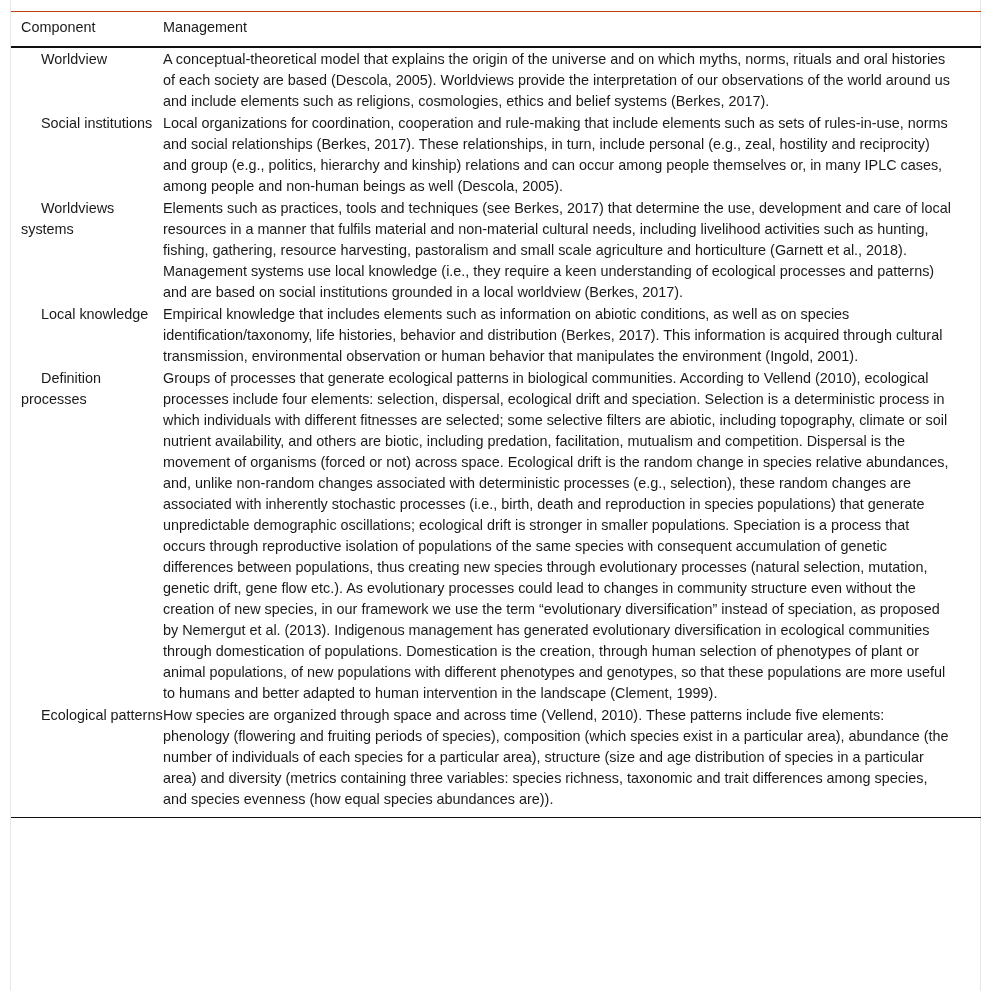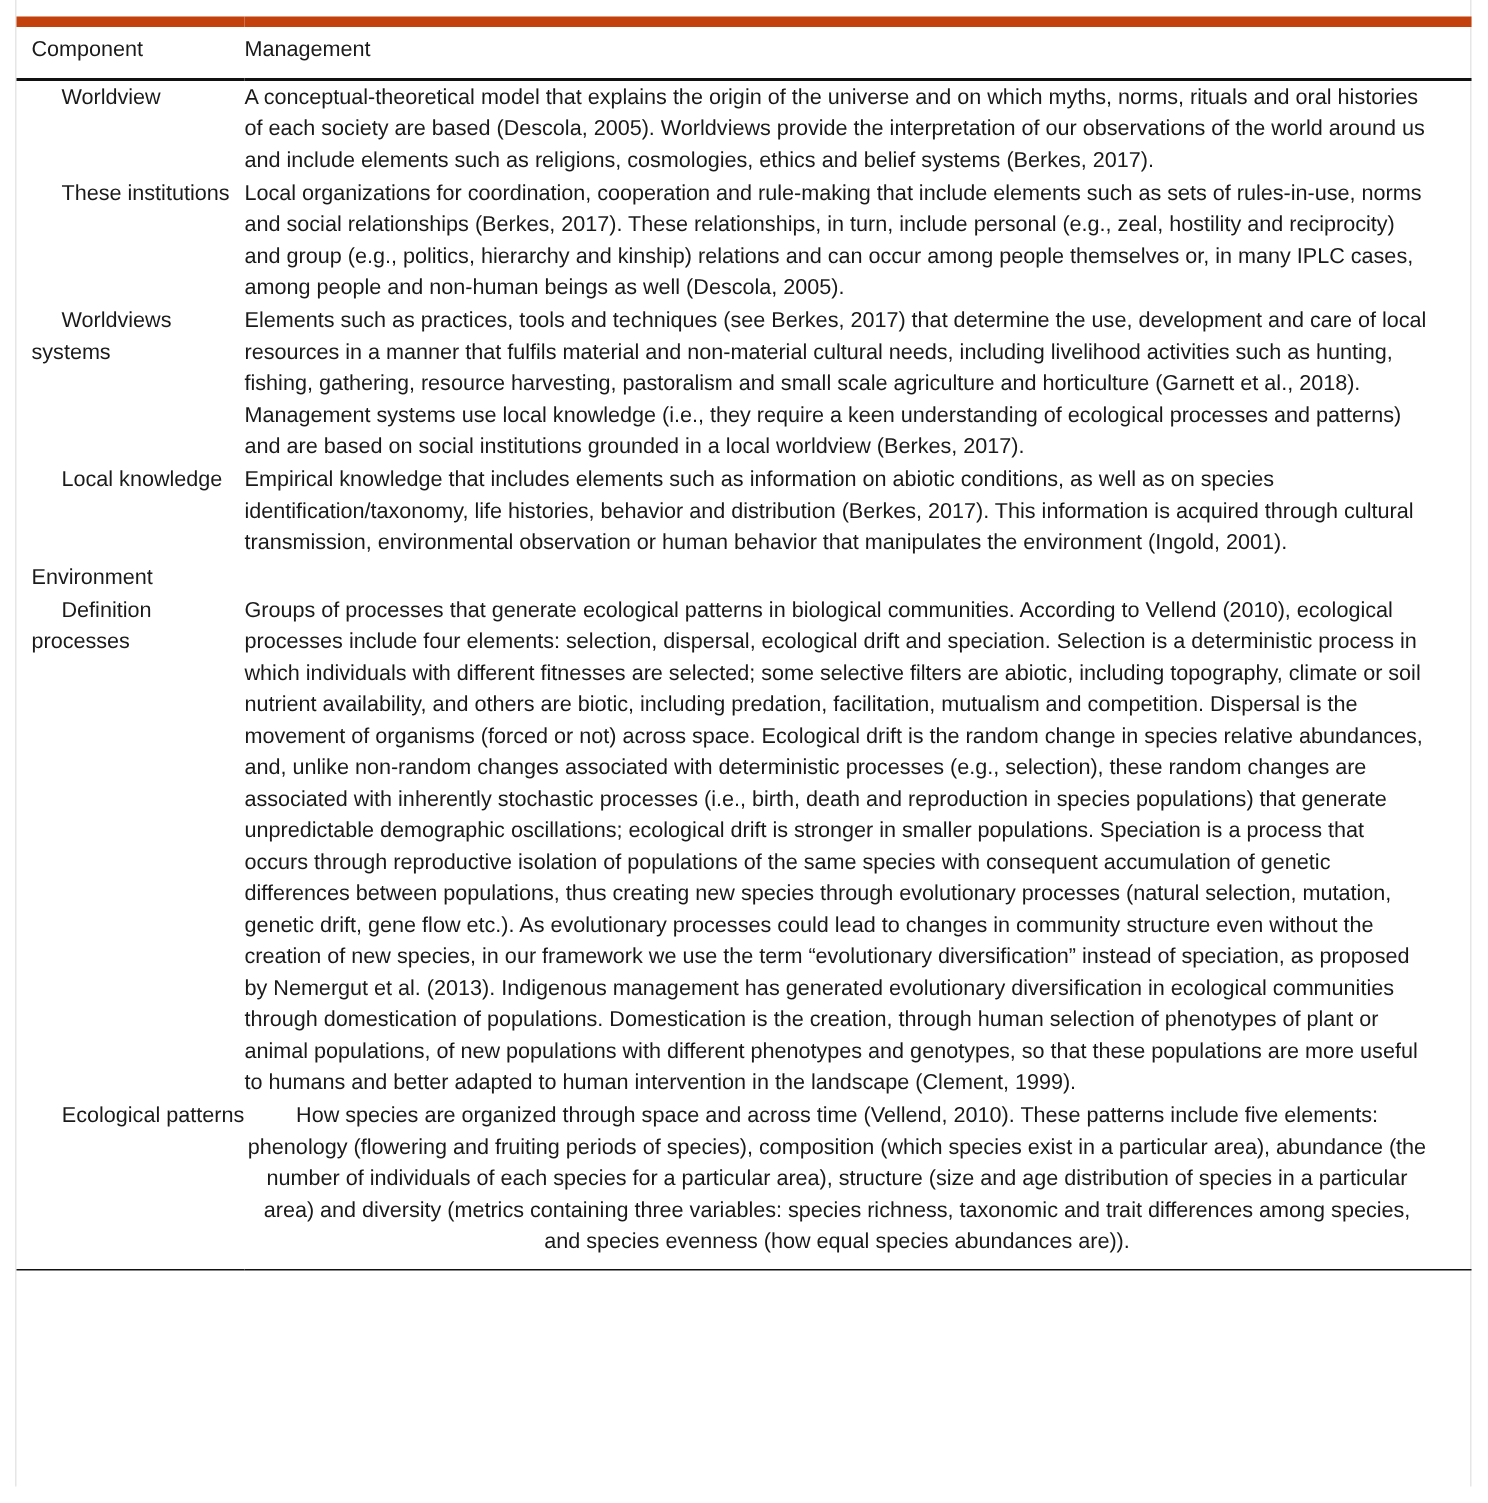--- a/index.html
+++ b/index.html
@@ -28,21 +28,21 @@
     table.def-table {
       position: absolute;
       left: 11px;
       top: 11px;
       width: 970px;
       border-collapse: collapse;
       font-size: 14.4px;
       line-height: 21px;
     }
     table.def-table thead tr {
-      border-top: 7px solid #c2410c;
+      border-top: 1px solid #c2410c;
       border-bottom: 2px solid #111;
     }
     table.def-table thead th {
       font-weight: normal;
       text-align: left;
       padding: 5px 0 8px 0;
       vertical-align: top;
     }
     table.def-table tbody tr.last-row {
       border-bottom: 1px solid #111;
@@ -65,21 +65,20 @@
     }
     tr.item-row td {
       padding-top: 1px;
     }
     .indent {
       text-indent: 20px;
       display: block;
     }
     tr.last-row td {
       padding-bottom: 7px;
-      text-align: center;
     }
   </style>
 </head>
 <body>
 
 <div class="frame"></div>
 
 <table class="def-table">
   <thead>
     <tr>
@@ -90,40 +89,37 @@
   <tbody>
 
     <tr class="item-row">
       <td class="col-comp">
           <span class="indent">Worldview</span>
         </td>
       <td class="col-def">A conceptual-theoretical model that explains the origin of the universe and on which myths, norms, rituals and oral histories of each society are based (Descola, 2005). Worldviews provide the interpretation of our observations of the world around us and include elements such as religions, cosmologies, ethics and belief systems (Berkes, 2017).</td>
     </tr>
     <tr class="item-row">
       <td class="col-comp">
-          <span class="indent">These institutions</span>
+          <span class="indent">Social institutions</span>
         </td>
       <td class="col-def">Local organizations for coordination, cooperation and rule-making that include elements such as sets of rules-in-use, norms and social relationships (Berkes, 2017). These relationships, in turn, include personal (e.g., zeal, hostility and reciprocity) and group (e.g., politics, hierarchy and kinship) relations and can occur among people themselves or, in many IPLC cases, among people and non-human beings as well (Descola, 2005).</td>
     </tr>
     <tr class="item-row">
       <td class="col-comp">
           <span class="indent">Worldviews systems</span>
         </td>
       <td class="col-def">Elements such as practices, tools and techniques (see Berkes, 2017) that determine the use, development and care of local resources in a manner that fulfils material and non-material cultural needs, including livelihood activities such as hunting, fishing, gathering, resource harvesting, pastoralism and small scale agriculture and horticulture (Garnett et al., 2018). Management systems use local knowledge (i.e., they require a keen understanding of ecological processes and patterns) and are based on social institutions grounded in a local worldview (Berkes, 2017).</td>
     </tr>
     <tr class="item-row">
       <td class="col-comp">
           <span class="indent">Local knowledge</span>
         </td>
       <td class="col-def">Empirical knowledge that includes elements such as information on abiotic conditions, as well as on species identification/taxonomy, life histories, behavior and distribution (Berkes, 2017). This information is acquired through cultural transmission, environmental observation or human behavior that manipulates the environment (Ingold, 2001).</td>
     </tr>
 
-    <tr class="group-row">
-      <td class="col-comp" colspan="2">Environment</td>
-    </tr>
     <tr class="item-row">
       <td class="col-comp">
           <span class="indent">Definition processes</span>
         </td>
       <td class="col-def">Groups of processes that generate ecological patterns in biological communities. According to Vellend (2010), ecological processes include four elements: selection, dispersal, ecological drift and speciation. Selection is a deterministic process in which individuals with different fitnesses are selected; some selective filters are abiotic, including topography, climate or soil nutrient availability, and others are biotic, including predation, facilitation, mutualism and competition. Dispersal is the movement of organisms (forced or not) across space. Ecological drift is the random change in species relative abundances, and, unlike non-random changes associated with deterministic processes (e.g., selection), these random changes are associated with inherently stochastic processes (i.e., birth, death and reproduction in species populations) that generate unpredictable demographic oscillations; ecological drift is stronger in smaller populations. Speciation is a process that occurs through reproductive isolation of populations of the same species with consequent accumulation of genetic differences between populations, thus creating new species through evolutionary processes (natural selection, mutation, genetic drift, gene flow etc.). As evolutionary processes could lead to changes in community structure even without the creation of new species, in our framework we use the term “evolutionary diversification” instead of speciation, as proposed by Nemergut et al. (2013). Indigenous management has generated evolutionary diversification in ecological communities through domestication of populations. Domestication is the creation, through human selection of phenotypes of plant or animal populations, of new populations with different phenotypes and genotypes, so that these populations are more useful to humans and better adapted to human intervention in the landscape (Clement, 1999).</td>
     </tr>
     <tr class="item-row last-row">
       <td class="col-comp">
           <span class="indent">Ecological patterns</span>
         </td>

